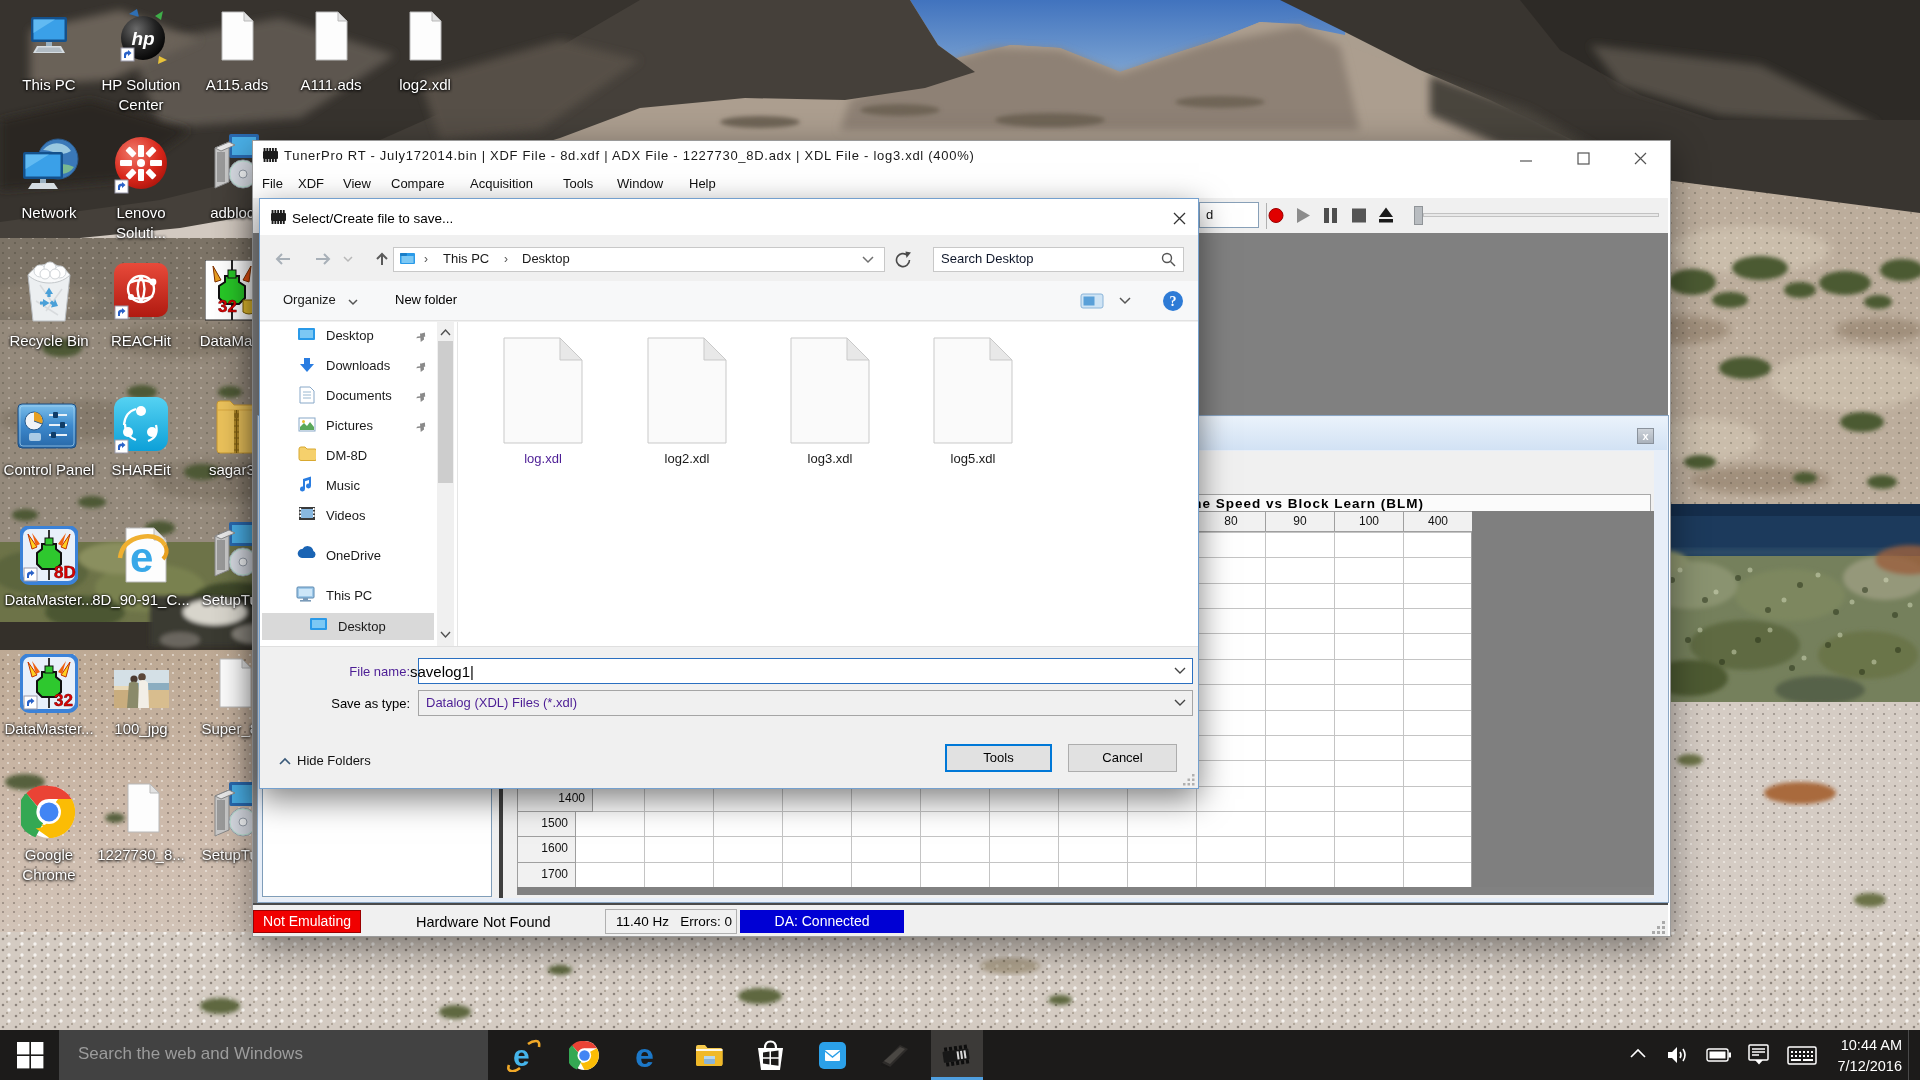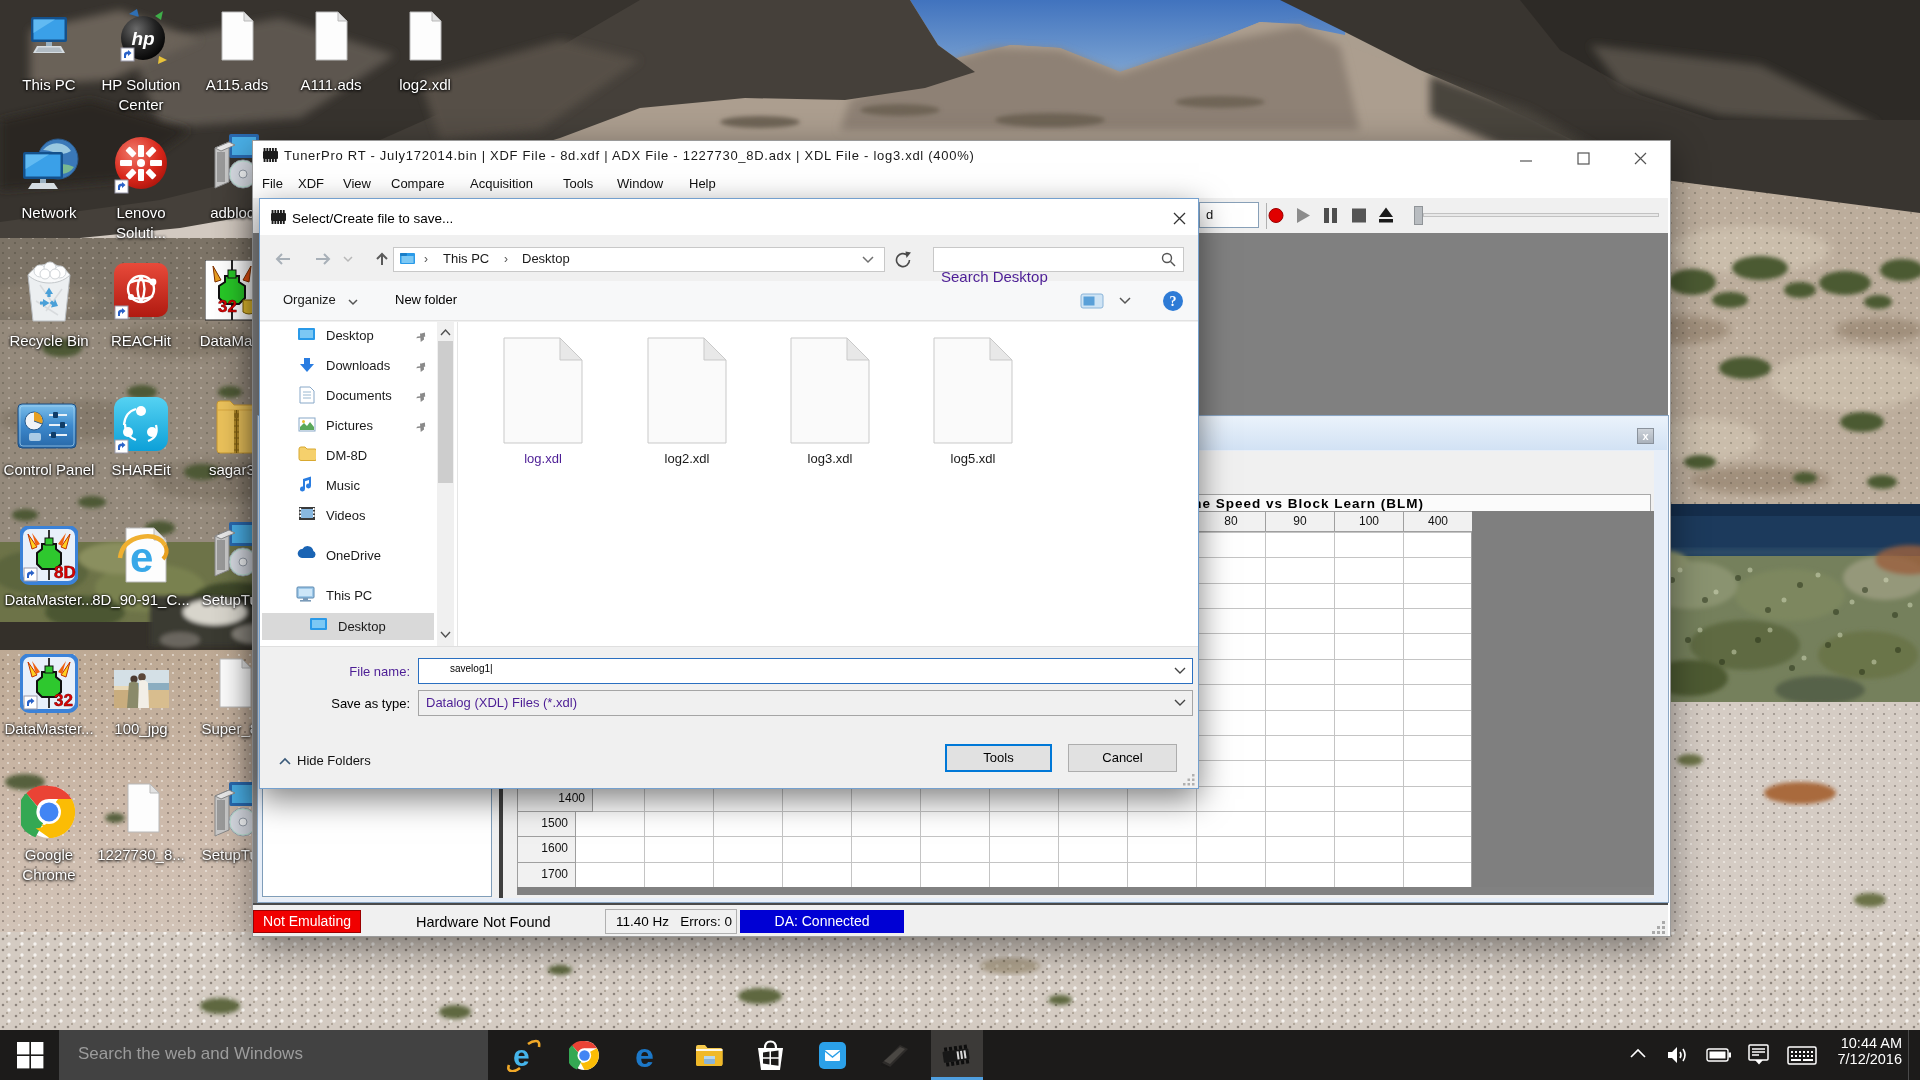--- a/index.html
+++ b/index.html
@@ -650,21 +650,21 @@
 <div class="a" style="left:504px;top:252px;font-size:12px;color:#555;z-index:22">›</div>
 <div class="a" style="left:522px;top:251px;font-size:13px;color:#1a1a1a;z-index:22">Desktop</div>
 <svg class="a" style="left:860px;top:252px;z-index:22" width="16" height="16">
     <path d="M3 5 l5 5 5 -5" stroke="#707070" stroke-width="1.5" fill="none"></path>
   </svg>
 <svg class="a" style="left:893px;top:250px;z-index:22" width="20" height="20">
     <path d="M16.5 10 a6.5 6.5 0 1 1 -2 -4.6" stroke="#4a4a4a" stroke-width="1.6" fill="none"></path>
     <polygon points="12.5,1.5 18,2.5 13.5,8" fill="#4a4a4a"></polygon>
   </svg>
 <div class="a" style="left:933px;top:247px;width:251px;height:25px;background:#fff;border:1px solid #c8c8c8;z-index:21"></div>
-<div class="a" style="left:941px;top:268px;font-size:15px;color:#4c1d95;z-index:22">Search Desktop</div>
+<div class="a" style="left:941px;top:251px;font-size:13px;color:#0f172a;z-index:22">Search Desktop</div>
 <svg class="a" style="left:1160px;top:251px;z-index:22" width="18" height="18">
     <circle cx="7" cy="7" r="4.5" stroke="#555" fill="none" stroke-width="1.4"></circle>
     <line x1="10.5" y1="10.5" x2="15" y2="15" stroke="#555" stroke-width="1.4"></line>
   </svg>
 
 <div class="a" style="left:260px;top:281px;width:938px;height:40px;background:#f7f8f9;border-bottom:1px solid #e2e2e2;z-index:21"></div>
 <div class="a" style="left:283px;top:292px;font-size:13px;color:#1a1a1a;z-index:22">Organize</div>
 <svg class="a" style="left:347px;top:298px;z-index:22" width="12" height="10">
     <path d="M2 2 l4 4 4 -4" stroke="#555" stroke-width="1.5" fill="none"></path>
   </svg>
@@ -770,21 +770,21 @@
 <div class="a" style="left:780px;top:451px;width:100px;text-align:center;font-size:13px;color:#1a1a1a;z-index:22">log3.xdl</div>
 <svg class="a" style="left:933px;top:337px;z-index:22" width="80" height="107" viewBox="0 0 80 107">
       <path d="M1 1 h56 l22 22 v83 h-78 z" fill="#fafafa" stroke="#c9c9c9"></path>
       <path d="M57 1 l22 22 h-22 z" fill="#e8e8e8" stroke="#c9c9c9"></path>
     </svg>
 <div class="a" style="left:923px;top:451px;width:100px;text-align:center;font-size:13px;color:#1a1a1a;z-index:22">log5.xdl</div>
 
 <div class="a" style="left:260px;top:646px;width:938px;height:142px;background:#f0f0f0;border-top:1px solid #dfdfdf;z-index:21"></div>
 <div class="a" style="left:322px;top:664px;width:88px;text-align:right;font-size:13px;color:#4c1d95;z-index:22">File name:</div>
 <div class="a" style="left:418px;top:658px;width:775px;height:26px;background:#fff;border:1px solid #2a6fc0;z-index:22"></div>
-<div class="a" style="left:450px;top:663px;font-size:10px;color:#000;z-index:23">savelog1<span style="font-weight:100">|</span></div>
+<div class="a" style="left:410px;top:663px;font-size:15px;color:#000;z-index:23">savelog1<span style="font-weight:100">|</span></div>
 <svg class="a" style="left:1173px;top:665px;z-index:23" width="14" height="12">
       <path d="M2 3 l5 5 5 -5" stroke="#444" stroke-width="1.4" fill="none"></path>
     </svg>
 <div class="a" style="left:322px;top:696px;width:88px;text-align:right;font-size:13px;color:#000;z-index:22">Save as type:</div>
 <div class="a" style="left:418px;top:690px;width:775px;height:26px;background:#f0f0f0;border:1px solid #a5a5a5;z-index:22"></div>
 <div class="a" style="left:426px;top:695px;font-size:13px;color:#4c1d95;z-index:23">Datalog (XDL) Files (*.xdl)</div>
 <svg class="a" style="left:1173px;top:697px;z-index:23" width="14" height="12">
       <path d="M2 3 l5 5 5 -5" stroke="#444" stroke-width="1.4" fill="none"></path>
     </svg>
 <svg class="a" style="left:278px;top:755px;z-index:22" width="14" height="12">
@@ -919,14 +919,14 @@
         <rect x="4" y="9" width="2" height="2"></rect>
         <rect x="8" y="9" width="2" height="2"></rect>
         <rect x="12" y="9" width="2" height="2"></rect>
         <rect x="16" y="9" width="2" height="2"></rect>
         <rect x="20" y="9" width="2" height="2"></rect>
         <rect x="24" y="9" width="2" height="2"></rect>
         <rect x="4" y="13" width="10" height="2"></rect>
         <rect x="16" y="13" width="10" height="2"></rect>
       </g>
     </svg>
-<div class="a" style="left:1810px;top:1035px;width:92px;text-align:right;font-size:14.5px;color:#fff;line-height:16px;z-index:51">10:44 AM<br>7/12/2016</div>
+<div class="a" style="left:1810px;top:1035px;width:92px;text-align:right;font-size:14.5px;color:#fff;line-height:21px;z-index:51">10:44 AM<br>7/12/2016</div>
 <div class="a" style="left:1908px;top:1030px;width:1px;height:50px;background:#4a4a4a;z-index:51"></div>
 
 </g></body></html>

